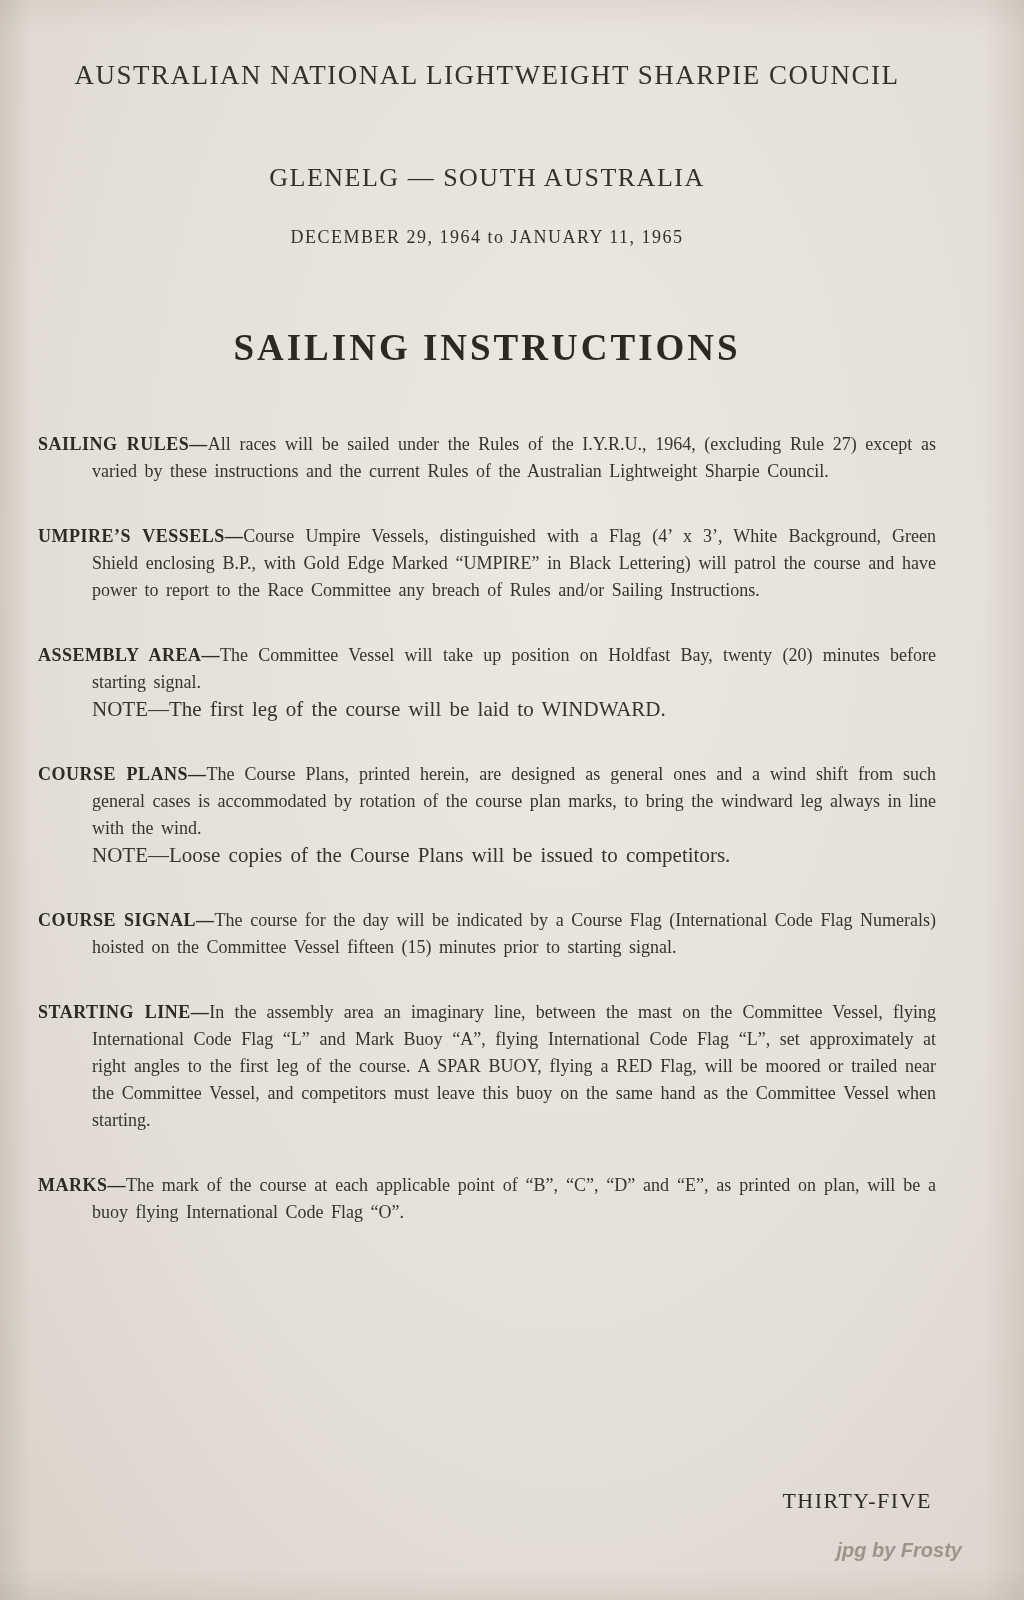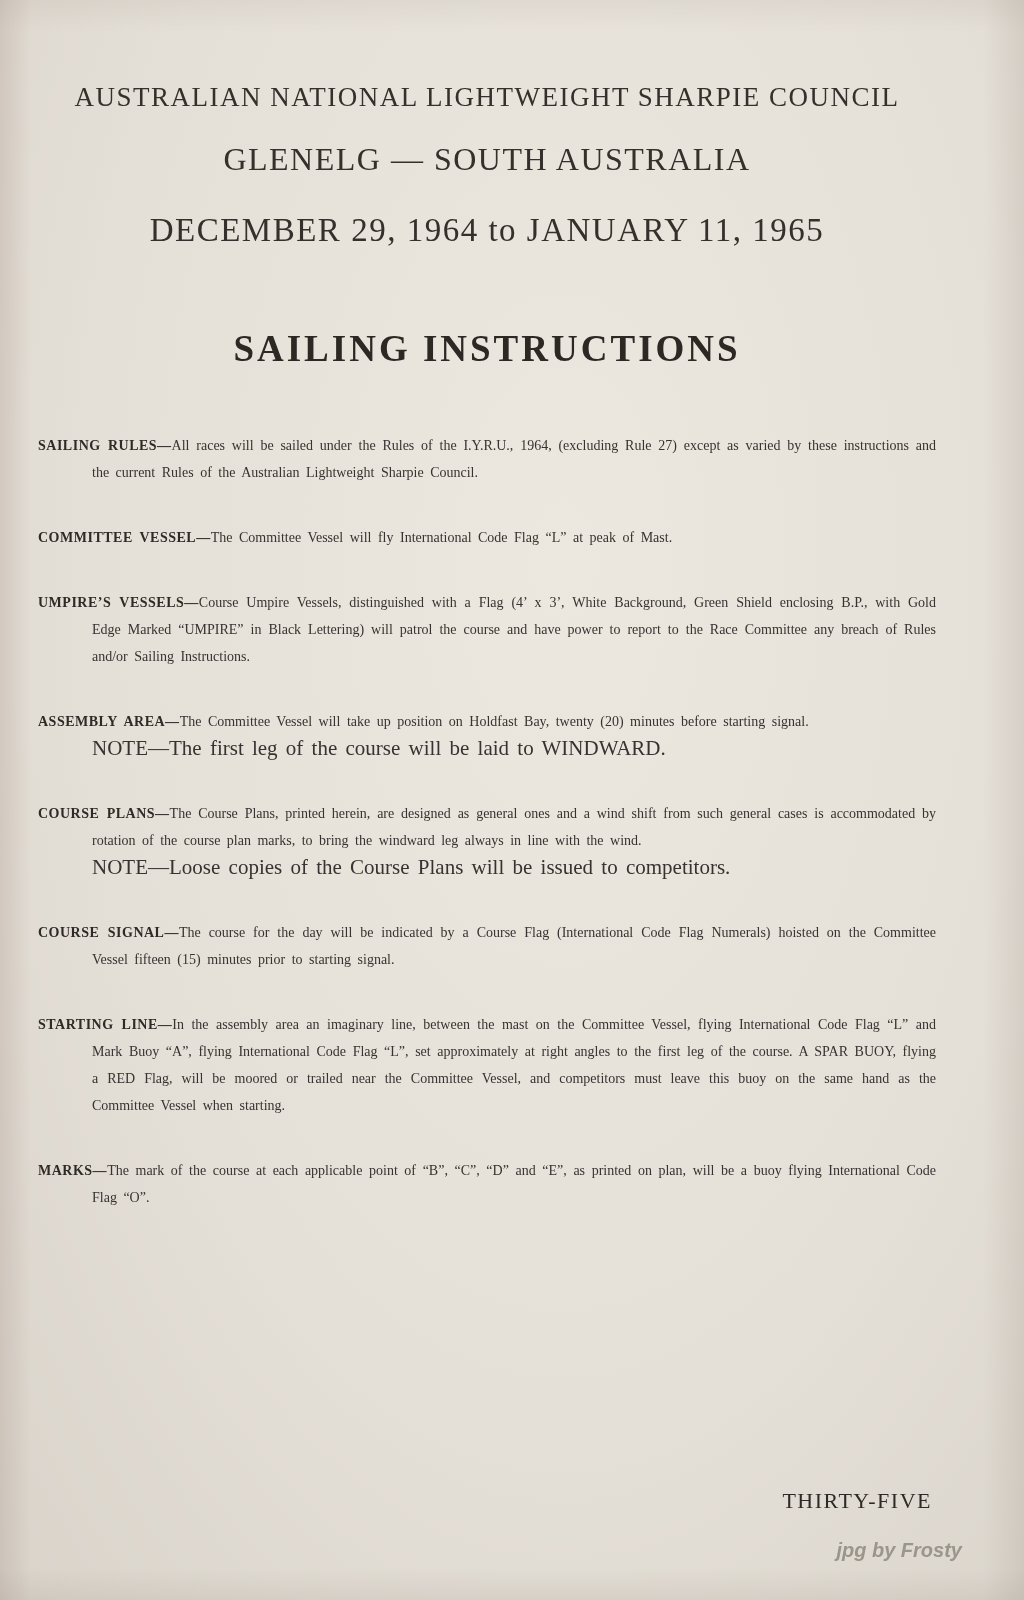--- a/index.html
+++ b/index.html
@@ -13,44 +13,44 @@
     position: relative;
     width: 1024px;
     height: 1600px;
     overflow: hidden;
     background:
       linear-gradient(90deg, rgba(150,125,115,0.20), rgba(0,0,0,0) 3%, rgba(0,0,0,0) 96%, rgba(140,125,115,0.16)),
       linear-gradient(180deg, rgba(150,130,120,0.10), rgba(0,0,0,0) 2%, rgba(0,0,0,0) 98%, rgba(140,125,115,0.12)),
       radial-gradient(ellipse at 55% 35%, #ece8e0 0%, #e4dfd7 60%, #d9d3ca 100%);
   }
   .content {
-    padding: 78px 88px 0 38px;
+    padding: 56px 88px 0 38px;
   }
   .hdr {
     text-align: center;
     font-size: 26px;
     letter-spacing: 1.5px;
     color: #34302b;
   }
   .hdr1 { font-size: 27px; margin: 0 0 0 0; padding-top: 4px; }
   .hdr2 { font-size: 25px; margin-top: 56px; }
-  .hdr3 { font-size: 32px; margin-top: 28px; }
-  .hdr4 { font-size: 33px; margin-top: 34px; }
+  .hdr3 { font-size: 26px; margin-top: 72px; }
+  .hdr4 { font-size: 18px; margin-top: 34px; }
   .doc-title {
     text-align: center;
     font-family: Liberation Serif, serif;
     font-weight: 700;
     font-size: 37px;
     letter-spacing: 3px;
     color: #2c2924;
     margin-top: 78px;
     margin-bottom: 62px;
   }
   .para {
-    font-size: 14px;
+    font-size: 18px;
     line-height: 27px;
     text-align: justify;
     word-spacing: 3px;
     padding-left: 54px;
     text-indent: -54px;
     margin: 0 0 38px 0;
   }
   .para .lbl {
     font-weight: 700;
     color: #2e2b26;
@@ -91,21 +91,20 @@
   <div class="content">
 
     <div class="hdr hdr1">AUSTRALIAN NATIONAL LIGHTWEIGHT SHARPIE COUNCIL</div>
     <div class="hdr hdr3">GLENELG — SOUTH AUSTRALIA</div>
     <div class="hdr hdr4">DECEMBER 29, 1964 to JANUARY 11, 1965</div>
 
     <div class="doc-title">SAILING INSTRUCTIONS</div>
 
     <p class="para"><span class="lbl">SAILING RULES—</span><span>All races will be sailed under the Rules of the I.Y.R.U., 1964, (excluding Rule 27) except as varied by these instructions and the current Rules of the Australian Lightweight Sharpie Council.</span></p>
 
-    <p class="para"><span class="lbl">COMMITTEE VESSEL—</span><span>The Committee Vessel will fly International Code Flag “L” at peak of Mast.</span></p>
 
     <p class="para"><span class="lbl">UMPIRE’S VESSELS—</span><span>Course Umpire Vessels, distinguished with a Flag (4’ x 3’, White Background, Green Shield enclosing B.P., with Gold Edge Marked “UMPIRE” in Black Lettering) will patrol the course and have power to report to the Race Committee any breach of Rules and/or Sailing Instructions.</span></p>
 
     <p class="para"><span class="lbl">ASSEMBLY AREA—</span><span>The Committee Vessel will take up position on Holdfast Bay, twenty (20) minutes before starting signal.</span></p>
     <p class="note">NOTE—The first leg of the course will be laid to WINDWARD.</p>
 
     <p class="para"><span class="lbl">COURSE PLANS—</span><span>The Course Plans, printed herein, are designed as general ones and a wind shift from such general cases is accommodated by rotation of the course plan marks, to bring the windward leg always in line with the wind.</span></p>
     <p class="note">NOTE—Loose copies of the Course Plans will be issued to competitors.</p>
 
     <p class="para"><span class="lbl">COURSE SIGNAL—</span><span>The course for the day will be indicated by a Course Flag (International Code Flag Numerals) hoisted on the Committee Vessel fifteen (15) minutes prior to starting signal.</span></p>

